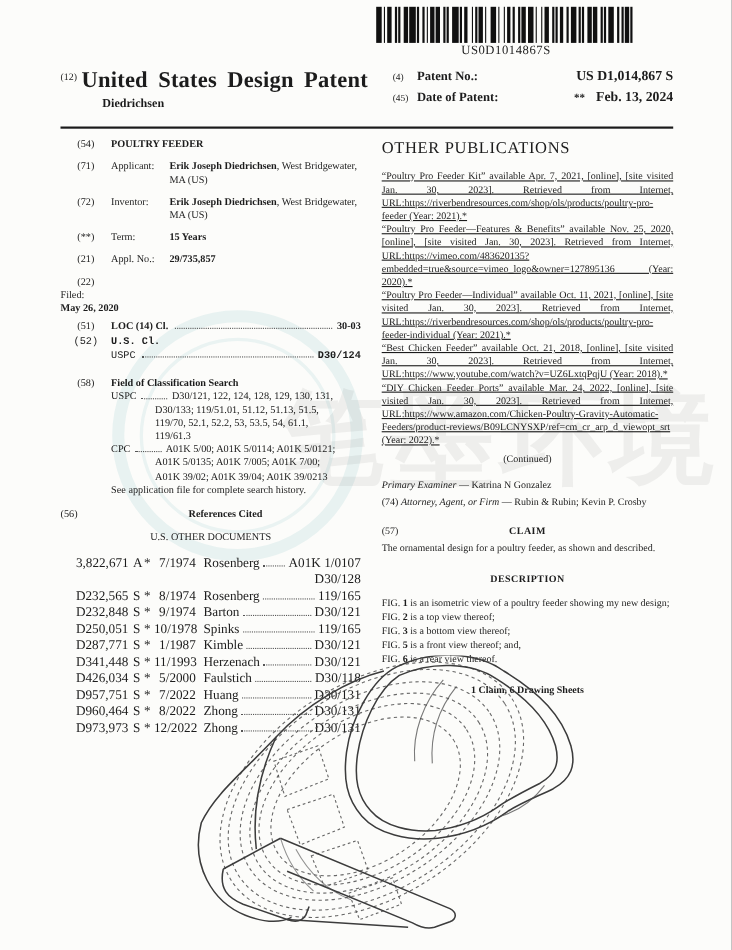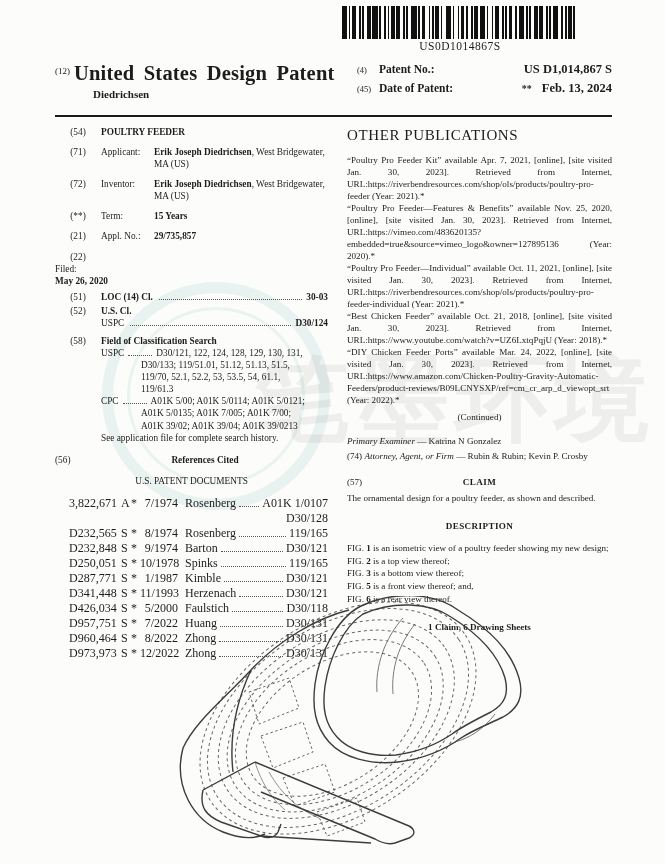--- a/index.html
+++ b/index.html
@@ -76,21 +76,21 @@
   .ref-row .kind { width:10px; margin-left:5px; flex:none; }
   .ref-row .star { width:9px; flex:none; }
   .ref-row .date { width:38px; text-align:right; flex:none; }
   .ref-row .name { margin-left:7px; flex:none; }
   .ref-row .dots { flex:1; border-bottom:1.2px dotted #555; margin:0 3px 2px 3px; }
   .ref-row .cls  { text-align:right; flex:none; }
   .ref-row2 { text-align:right; }
 
   
   .pub-head { text-align:left; letter-spacing:0.6px; margin-bottom:8px; font-size:15px; }
-  .pub-entry { margin:0; text-align:justify; overflow-wrap:anywhere; }
+  .pub-entry { margin:0; text-align:justify; overflow-wrap:anywhere;text-decoration:underline; }
   .continued { text-align:center; margin:5px 0 12px; }
   .exam { margin-bottom:3px; }
   .claim-row { display:flex; margin:14px 0 4px; }
   .claim-row .code { width:40px; flex:none; }
   .claim-row .t { flex:1; text-align:center; font-weight:bold; letter-spacing:0.4px; margin-right:40px; }
   .claim-text { text-align:justify; }
   .desc-head { text-align:center; font-weight:bold; letter-spacing:0.4px; margin:16px 0 10px; }
   .fig-line { line-height:1.4; }
   .sheets { text-align:center; font-weight:bold; margin-top:16px; }
 
@@ -271,21 +271,21 @@
 
       <div class="entry" style="margin-bottom:2px;">
         <span class="code">(51)</span>
         <span class="body rline">
           <span class="bold">LOC (14) Cl.</span>
           <span class="leader"></span>
           <span class="bold">30-03</span>
         </span>
       </div>
 
-      <div class="entry" style="margin-bottom:6px;">
+      <div class="entry" style="margin-bottom:14px;font-family:Liberation Mono, monospace;">
         <span class="code">(52)</span>
         <span class="body">
           <div class="bold">U.S. Cl.</div>
           <div class="rline">
             <span>USPC</span>
             <span class="leader"></span>
             <span class="bold">D30/124</span>
           </div>
         </span>
       </div>
@@ -314,21 +314,21 @@
               <div class="cont">A01K 39/02; A01K 39/04; A01K 39/0213</div>
             </div>
           <div>See application file for complete search history.</div>
         </span>
       </div>
 
       <div class="refs-head">
         <span class="code">(56)</span>
         <span class="t">References Cited</span>
       </div>
-      <div class="refs-sub">U.S. PATENT DOCUMENTS</div>
+      <div class="refs-sub">U.S. OTHER DOCUMENTS</div>
 
       <div class="ref-table" id="ref-table">
           <div class="ref-row">
             <span class="no">3,822,671</span>
             <span class="kind">A</span>
             <span class="star">*</span>
             <span class="date">7/1974</span>
             <span class="name">Rosenberg</span>
             <span class="dots"></span>
             <span class="cls">A01K 1/0107</span>

